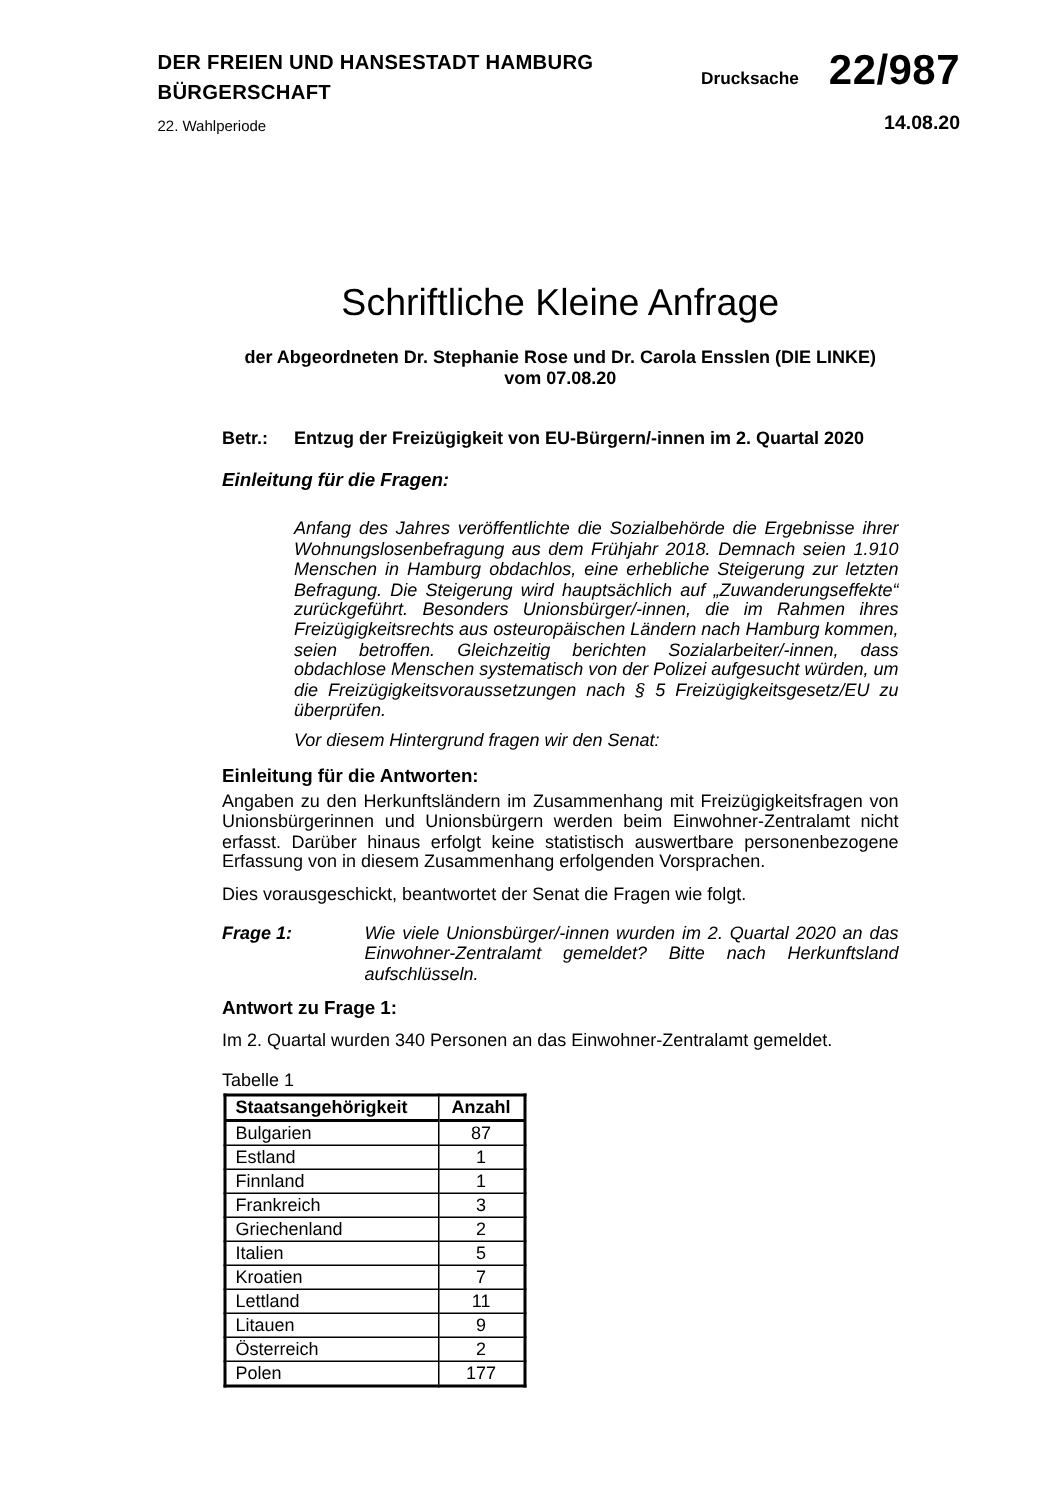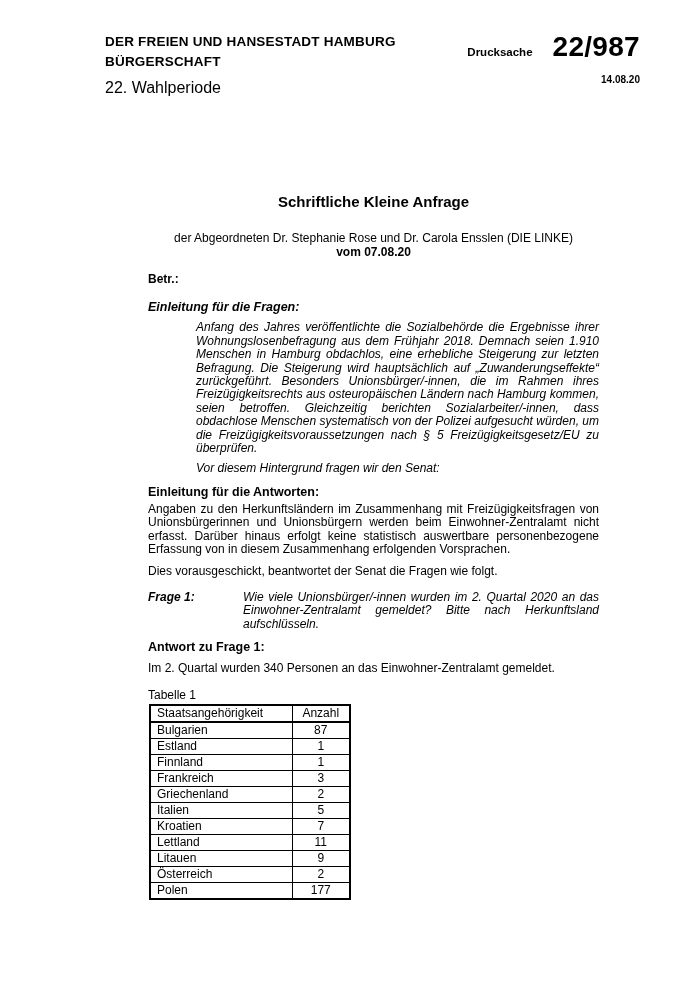--- a/index.html
+++ b/index.html
@@ -22,75 +22,75 @@
   .doc-header {
     position: absolute;
     left: 105px;
     top: 32px;
     width: 535px;
     display: flex;
     justify-content: space-between;
     align-items: flex-start;
   }
   .org-line { font-size: 13.5px; font-weight: bold; line-height: 20px; letter-spacing: 0.2px; }
-  .wahlperiode { font-size: 16px; margin-top: 7px; }
+  .wahlperiode { font-size: 10px; margin-top: 7px; }
   .header-right { text-align: right; }
   .drucksache-line { display: flex; align-items: baseline; justify-content: flex-end; gap: 20px; }
   .drucksache-label { font-size: 11.5px; font-weight: bold; }
   .drucksache-number { font-size: 28px; font-weight: bold; line-height: 30px; letter-spacing: 0.3px; }
-  .doc-date { font-size: 10px; font-weight: bold; margin-top: 12px; }
+  .doc-date { font-size: 13px; font-weight: bold; margin-top: 12px; }
 
   
   .content {
     position: absolute;
     left: 148px;
     top: 190px;
     width: 451px;
     font-size: 12px;
     line-height: 13.4px;
   }
-  .title { font-size: 15px; font-weight: bold; text-align: center; line-height: 24px; }
-  .authors { font-size: 12px; font-weight: normal; line-height: 14px; margin-top: 17px; }
+  .title { font-size: 25px; font-weight: normal; text-align: center; line-height: 24px; }
+  .authors { font-size: 12px; font-weight: bold; line-height: 14px; margin-top: 17px; }
   .vom { font-size: 12px; font-weight: bold; line-height: 14px; }
   .answer-line { margin-top: 11px; line-height: 22px; }
   .und-text { font-size: 12px; font-weight: bold; vertical-align: 2px; margin-right: 3px; }
   .answer-title { font-size: 19px; font-weight: bold; }
 
-  .betr-row { display: flex; margin-top: 14px; font-weight: bold; font-size: 12px; }
+  .betr-row { display: flex; margin-top: 27px; font-weight: bold; font-size: 12px; }
   .betr-label { width: 48px; flex: none; }
 
   .section-heading { font-weight: bold; font-size: 12.5px; line-height: 14px; }
   .sh-fragen { margin-top: 14px; }
   .sh-antworten { margin-top: 9px; }
   .sh-antwort1 { margin-top: 9px; }
 
   .para { font-size: 12px; line-height: 13.4px; }
   .indented { margin-left: 48px; }
-  .para-fragen { margin-top: 7px; }
+  .para-fragen { margin-top: 19px; }
   .vor-hintergrund { margin-top: 7px; }
   .para-antworten { margin-top: 4px; }
   .para-dies { margin-top: 8px; }
   .para-im-quartal { margin-top: 8px; }
 
   .frage-row { display: flex; margin-top: 13px; }
   .frage-label { width: 95px; flex: none; font-weight: bold; font-style: italic; }
   .frage-text { flex: 1; font-style: italic; }
 
   .table-caption { font-size: 12px; margin-top: 13px; }
   .data-table { border-collapse: collapse; margin-top: 2px; margin-left: 1px; border: 2px solid #000; }
   .data-table th, .data-table td {
     border: 1px solid #000;
     font-size: 12px;
     line-height: 13px;
     padding: 1px 6px;
     height: 14px;
     text-align: left;
     font-weight: normal;
   }
-  .data-table th { font-weight: normal; border-bottom: 2px solid #000; height: 16px; }
+  .data-table th { font-weight: bold; border-bottom: 2px solid #000; height: 16px; }
   .data-table th:first-child, .data-table td:first-child { width: 142px; }
   .data-table th:nth-child(2), .data-table td:nth-child(2) { width: 58px; text-align: center; }
 </style>
 </head>
 <body>
 
 <div class="page">
 
   <div class="doc-header">
     <div class="header-left">
@@ -108,20 +108,21 @@
   </div>
 
   <div class="content">
 
     <h1 class="title">Schriftliche Kleine Anfrage</h1>
     <div class="authors center">der Abgeordneten Dr. Stephanie Rose und Dr. Carola Ensslen (DIE LINKE)</div>
     <div class="vom center">vom 07.08.20</div>
 
     <div class="betr-row">
       <span class="betr-label">Betr.:</span>
+      <span class="betr-text">Entzug der Freizügigkeit von EU-Bürgern/-innen im 2. Quartal 2020</span>
     </div>
 
     <div class="section-heading italic sh-fragen">Einleitung für die Fragen:</div>
     <p class="para italic indented justify para-fragen">Anfang des Jahres veröffentlichte die Sozialbehörde die Ergebnisse ihrer Wohnungslosenbefragung aus dem Frühjahr 2018. Demnach seien 1.910 Menschen in Hamburg obdachlos, eine erhebliche Steigerung zur letzten Befragung. Die Steigerung wird hauptsächlich auf „Zuwanderungseffekte“ zurückgeführt. Besonders Unionsbürger/-innen, die im Rahmen ihres Freizügigkeitsrechts aus osteuropäischen Ländern nach Hamburg kommen, seien betroffen. Gleichzeitig berichten Sozialarbeiter/-innen, dass obdachlose Menschen systematisch von der Polizei aufgesucht würden, um die Freizügigkeitsvoraussetzungen nach § 5 Freizügigkeitsgesetz/EU zu überprüfen.</p>
     <p class="para italic indented vor-hintergrund">Vor diesem Hintergrund fragen wir den Senat:</p>
 
     <div class="section-heading sh-antworten">Einleitung für die Antworten:</div>
     <p class="para justify para-antworten">Angaben zu den Herkunftsländern im Zusammenhang mit Freizügigkeitsfragen von Unionsbürgerinnen und Unionsbürgern werden beim Einwohner-Zentralamt nicht erfasst. Darüber hinaus erfolgt keine statistisch auswertbare personenbezogene Erfassung von in diesem Zusammenhang erfolgenden Vorsprachen.</p>
     <p class="para para-dies">Dies vorausgeschickt, beantwortet der Senat die Fragen wie folgt.</p>
 

